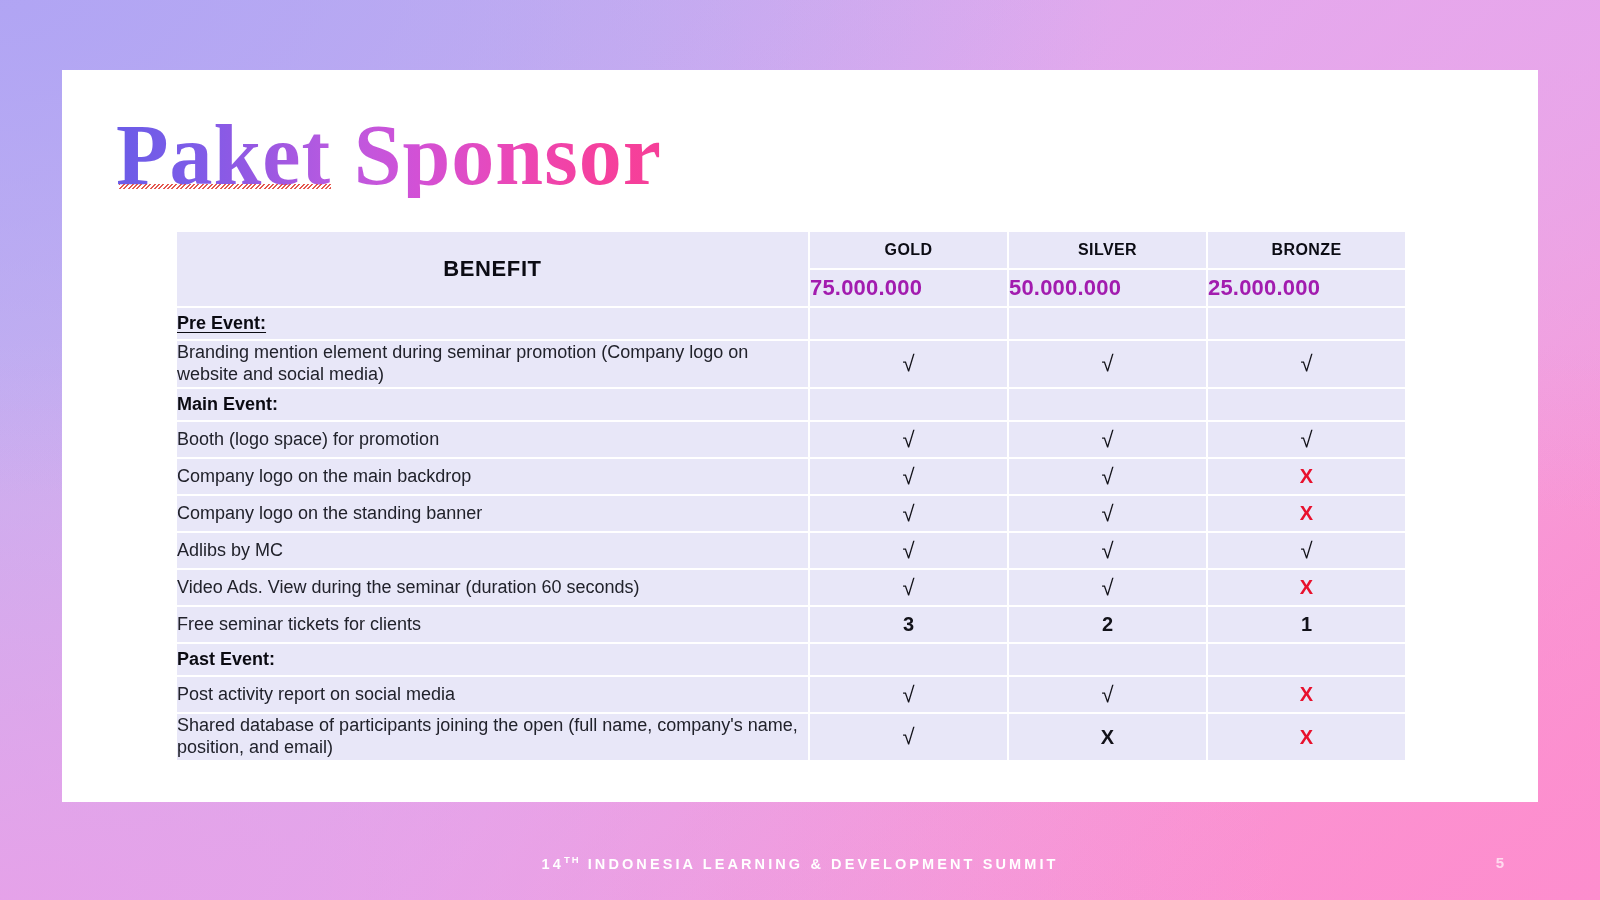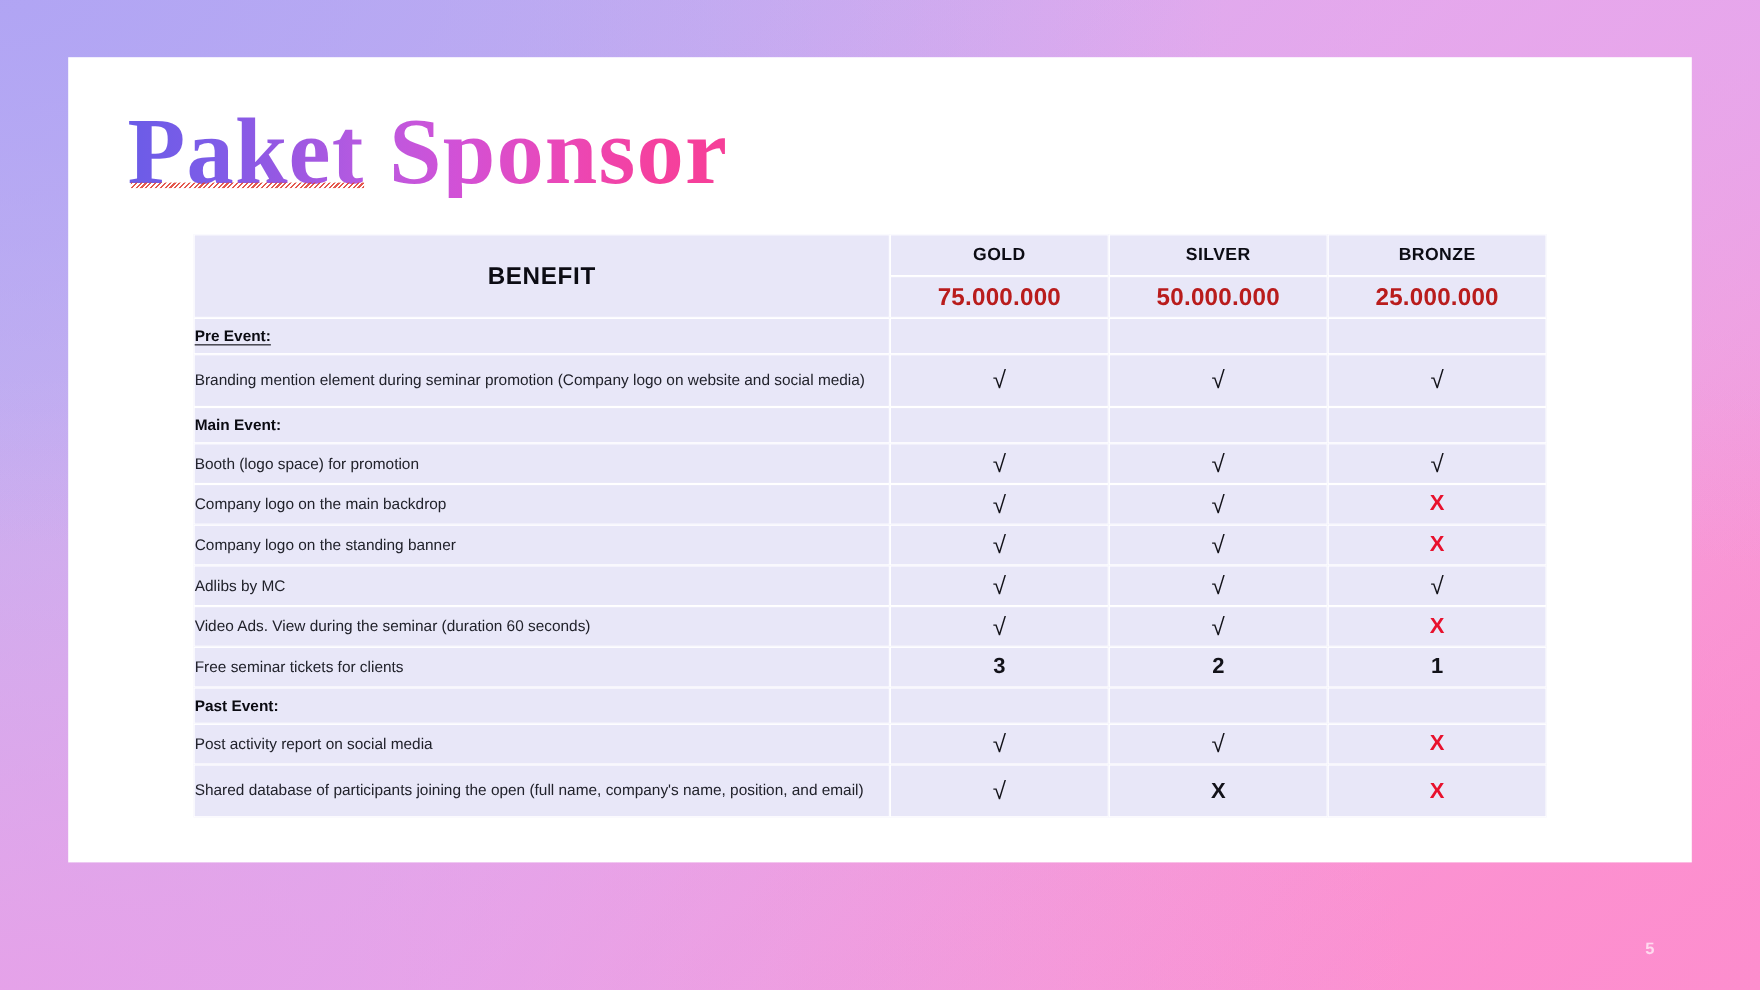--- a/index.html
+++ b/index.html
@@ -29,21 +29,21 @@
       radial-gradient(120% 95% at 0% 0%,   rgba(176,164,244,.95) 0%, rgba(176,164,244,0) 58%),
       radial-gradient(120% 95% at 100% 0%, rgba(230,167,237,.85) 0%, rgba(230,167,237,0) 60%),
       radial-gradient(130% 100% at 0% 100%,rgba(232,160,232,.85) 0%, rgba(232,160,232,0) 62%),
       radial-gradient(130% 100% at 100% 100%,rgba(253,142,206,.95) 0%, rgba(253,142,206,0) 62%);
     pointer-events:none;
   }
 
   
   #card {
     position:absolute;
-    left:62px; top:52px;
+    left:62px; top:70px;
     width:1476px; height:732px;
     background:#ffffff;
   }
 
   
   #title-wrap{
     position:absolute;
     left:54px; top:42px;
   }
   #page-title{
@@ -110,29 +110,29 @@
   }
   th.head-benefit{
     font-size:22px;
     letter-spacing:.6px;
   }
   th.head-price{
     background:#c4bcf7;
     font-size:22px;
     font-weight:700;
     letter-spacing:.2px;
-    text-align:center;
+    text-align:left;
     height:38px;
-    color:#b91c1c;
+    color:#a21caf;
   }
 
   
   td.benefit{
     padding:6px 0 7px 6px;
-    font-size:14px;
+    font-size:18px;
     color:#21222b;
     line-height:1.22;
     text-align:left;
   }
   td.benefit.section{
     font-weight:700;
     color:#0b0b12;
   }
   td.benefit.section.underlined span{
     text-decoration:underline;
@@ -295,16 +295,19 @@
             <td class="mark">√</td>
             <td class="mark cross-black">X</td>
             <td class="mark cross-red">X</td>
           </tr>
         </tbody>
     </table>
 
   </div>
 
   <div id="footer">
+    <div id="footer-text">
+      <span>14</span><sup>TH</sup><span> INDONESIA LEARNING &amp; DEVELOPMENT SUMMIT</span>
+    </div>
     <div id="page-number">5</div>
   </div>
 
 </div>
 
 </body></html>

